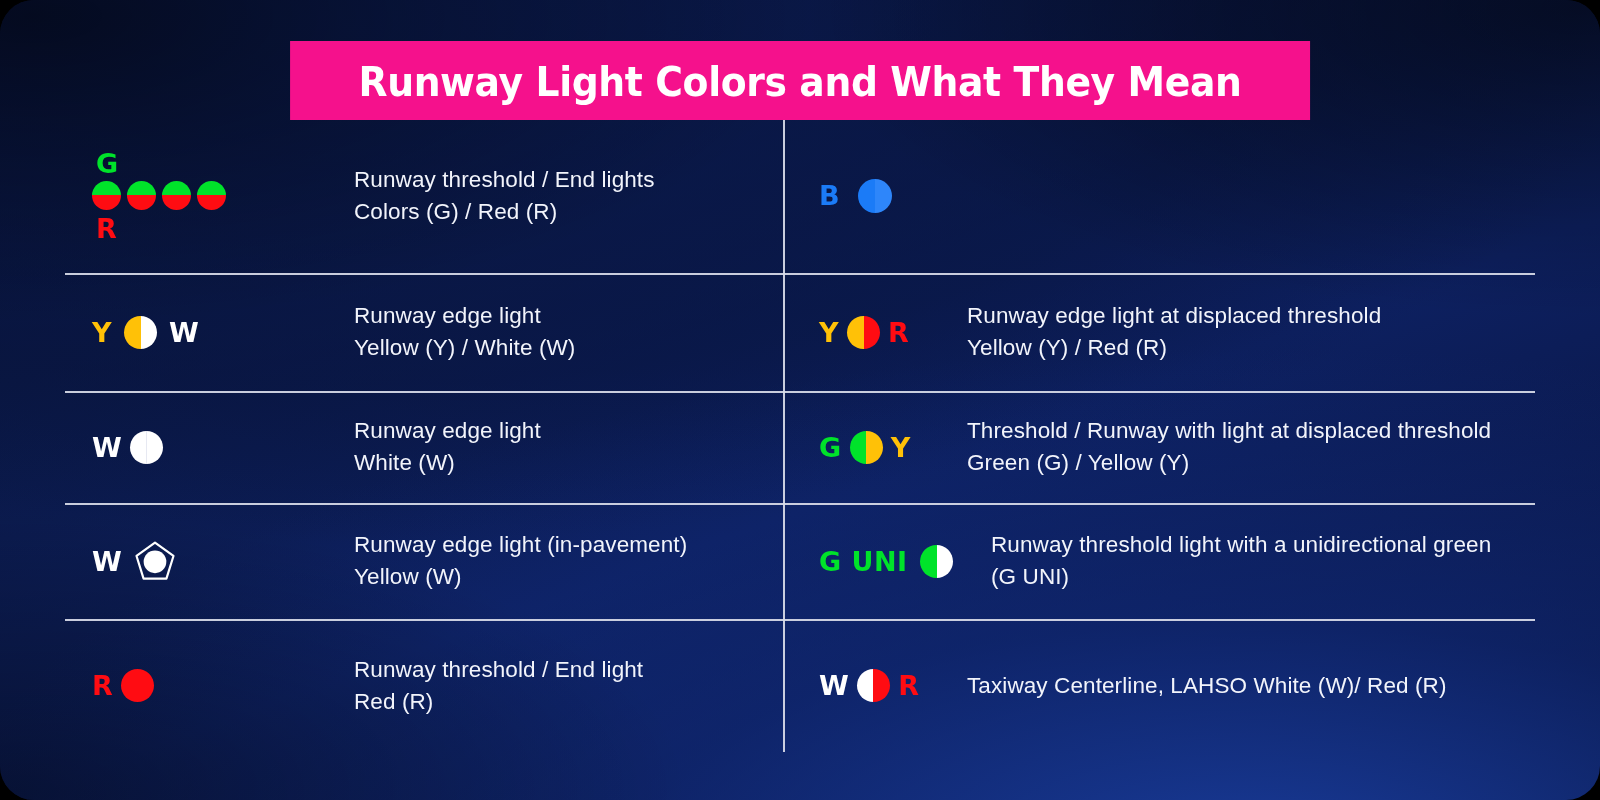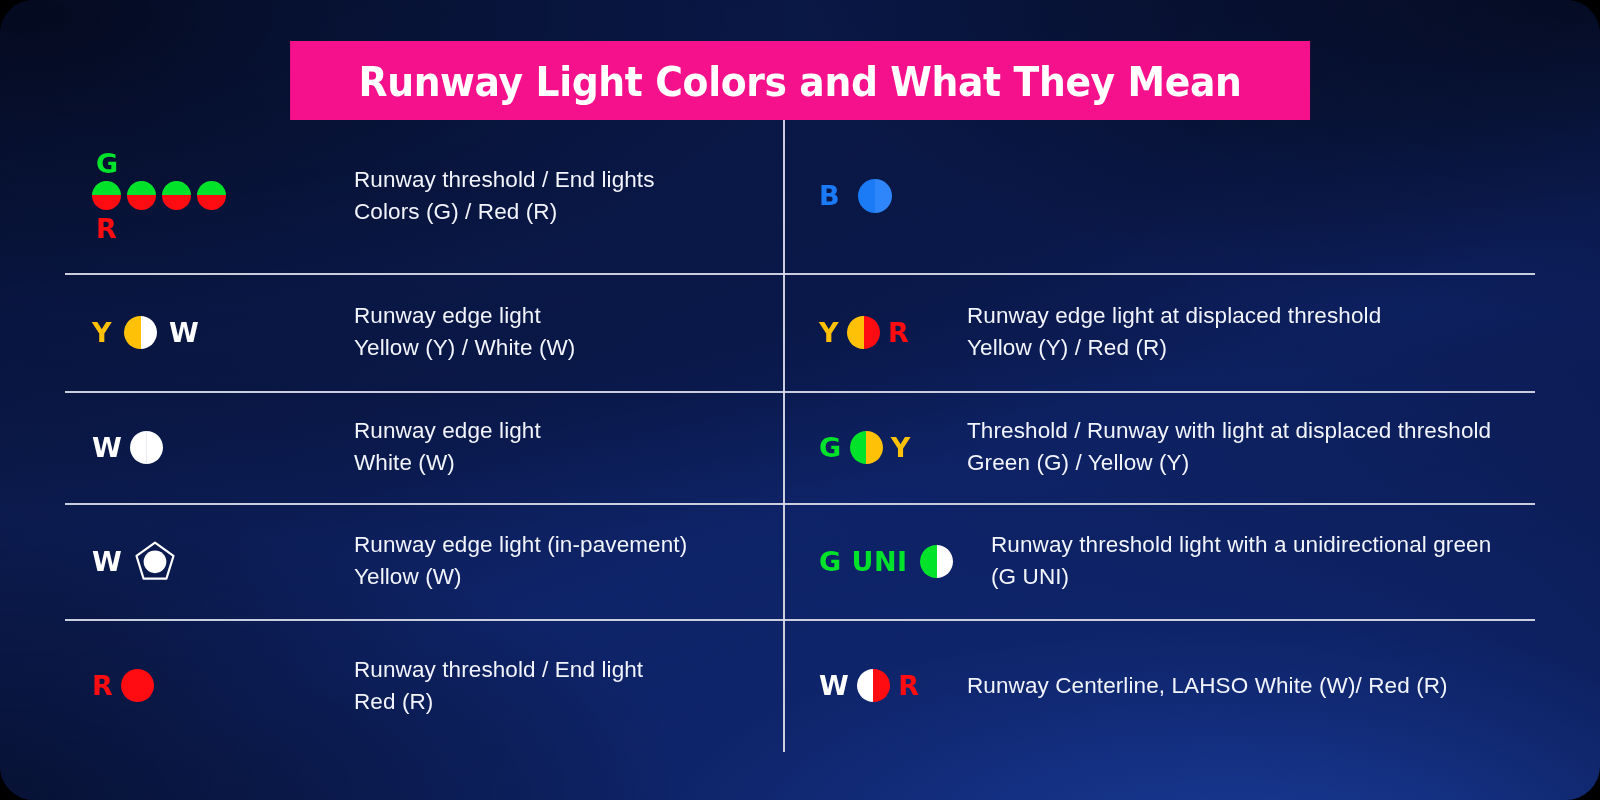--- a/index.html
+++ b/index.html
@@ -276,18 +276,18 @@
 Red (R)</div>
       </div>
       <div class="cell cell-right">
         <div class="symbol">
           <span class="tag" style="color:#FFFFFF;">W</span>
           <span class="gap8"></span>
           <span class="dot" style="width:33px;height:33px;background:linear-gradient(to right,#FFFFFF 0%,#FFFFFF 50%,#FF0C12 50%,#FF0C12 100%);"></span>
           <span class="gap8"></span>
           <span class="tag" style="color:#FF0C12;">R</span>
         </div>
-        <div class="desc">Runway Centerline, LAHSO White (W)/ Red (R)</div>
+        <div class="desc">Taxiway Centerline, LAHSO White (W)/ Red (R)</div>
       </div>
     </div>
 
   </div>
 </div>
 
 </body></html>

